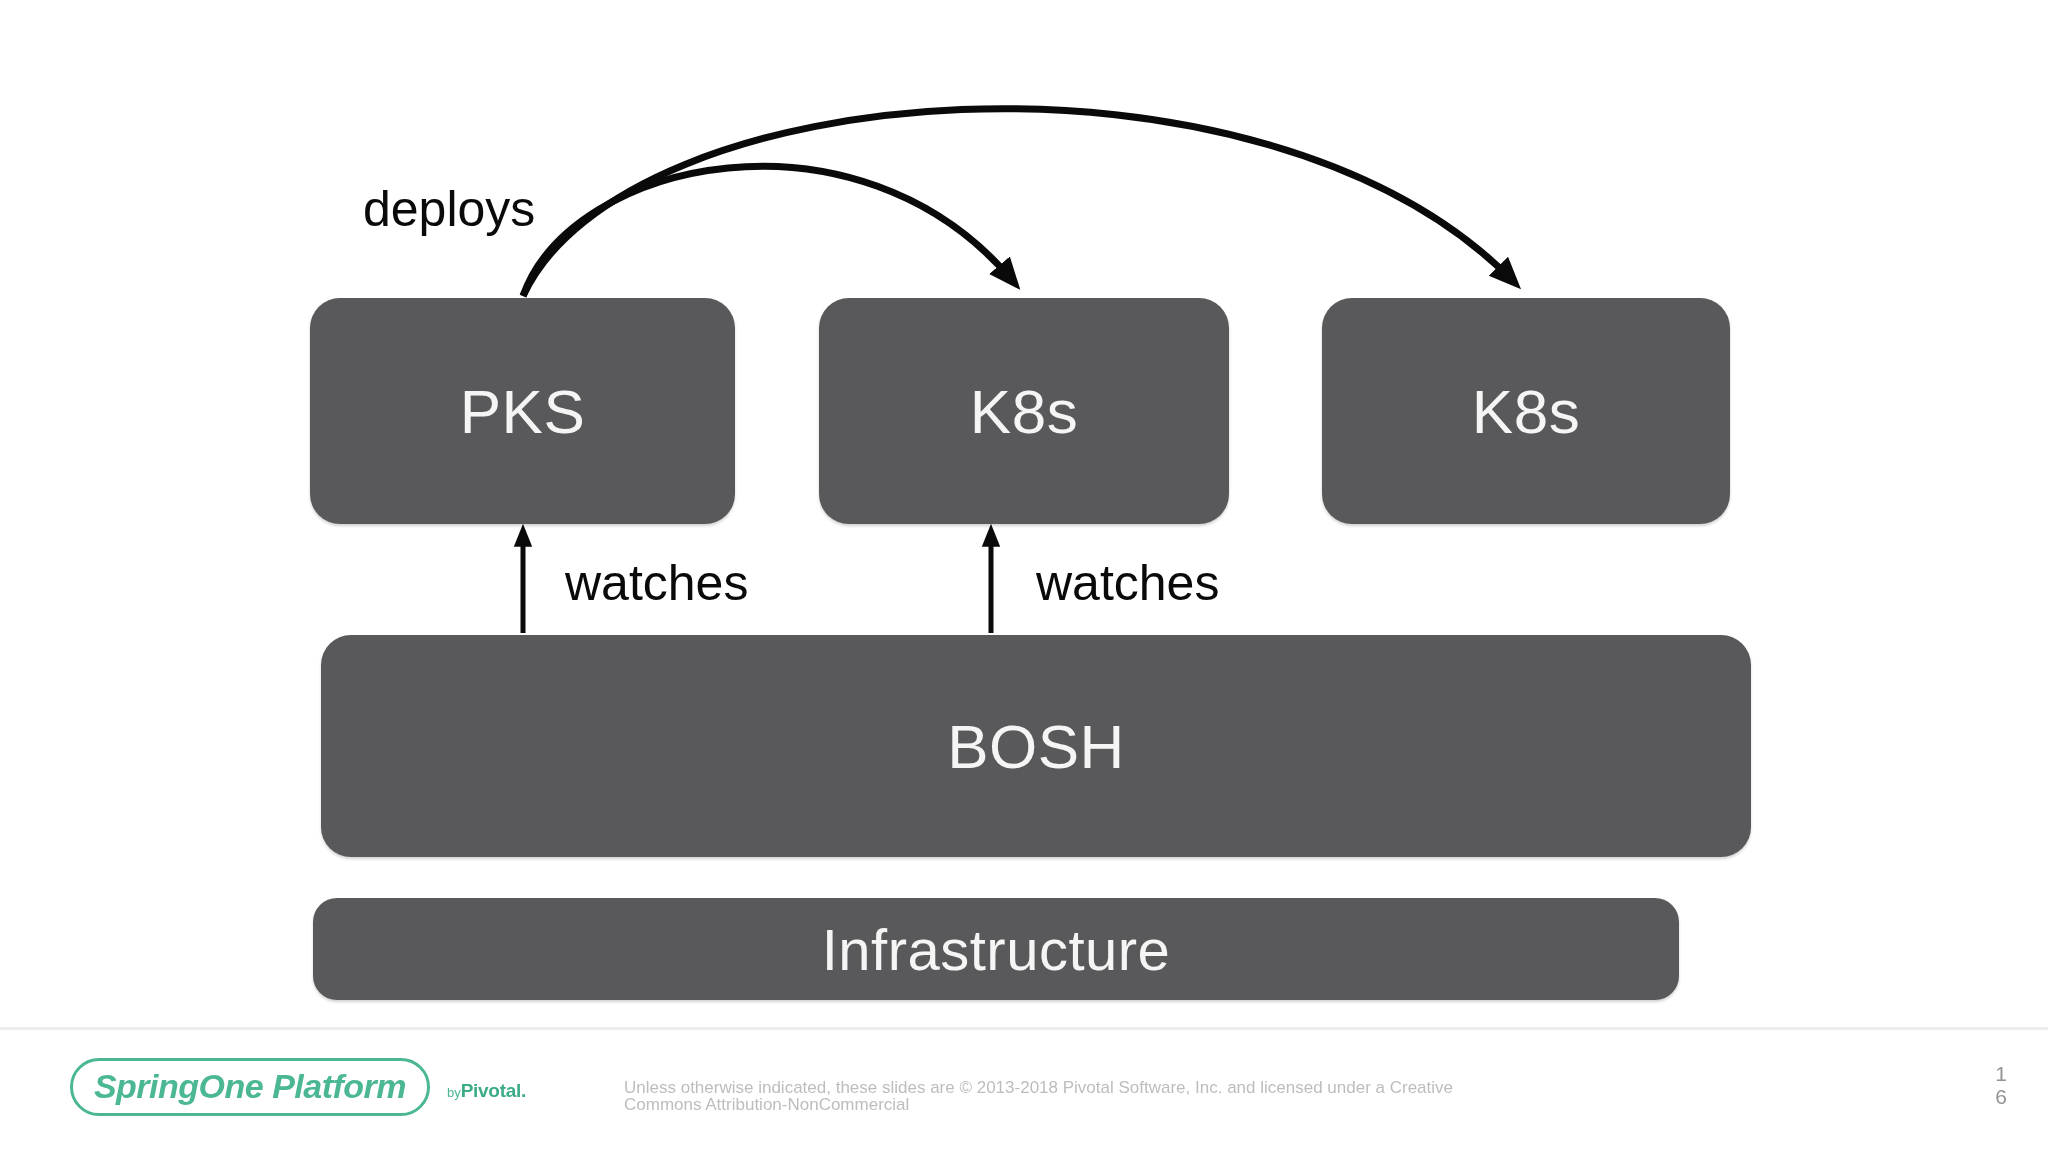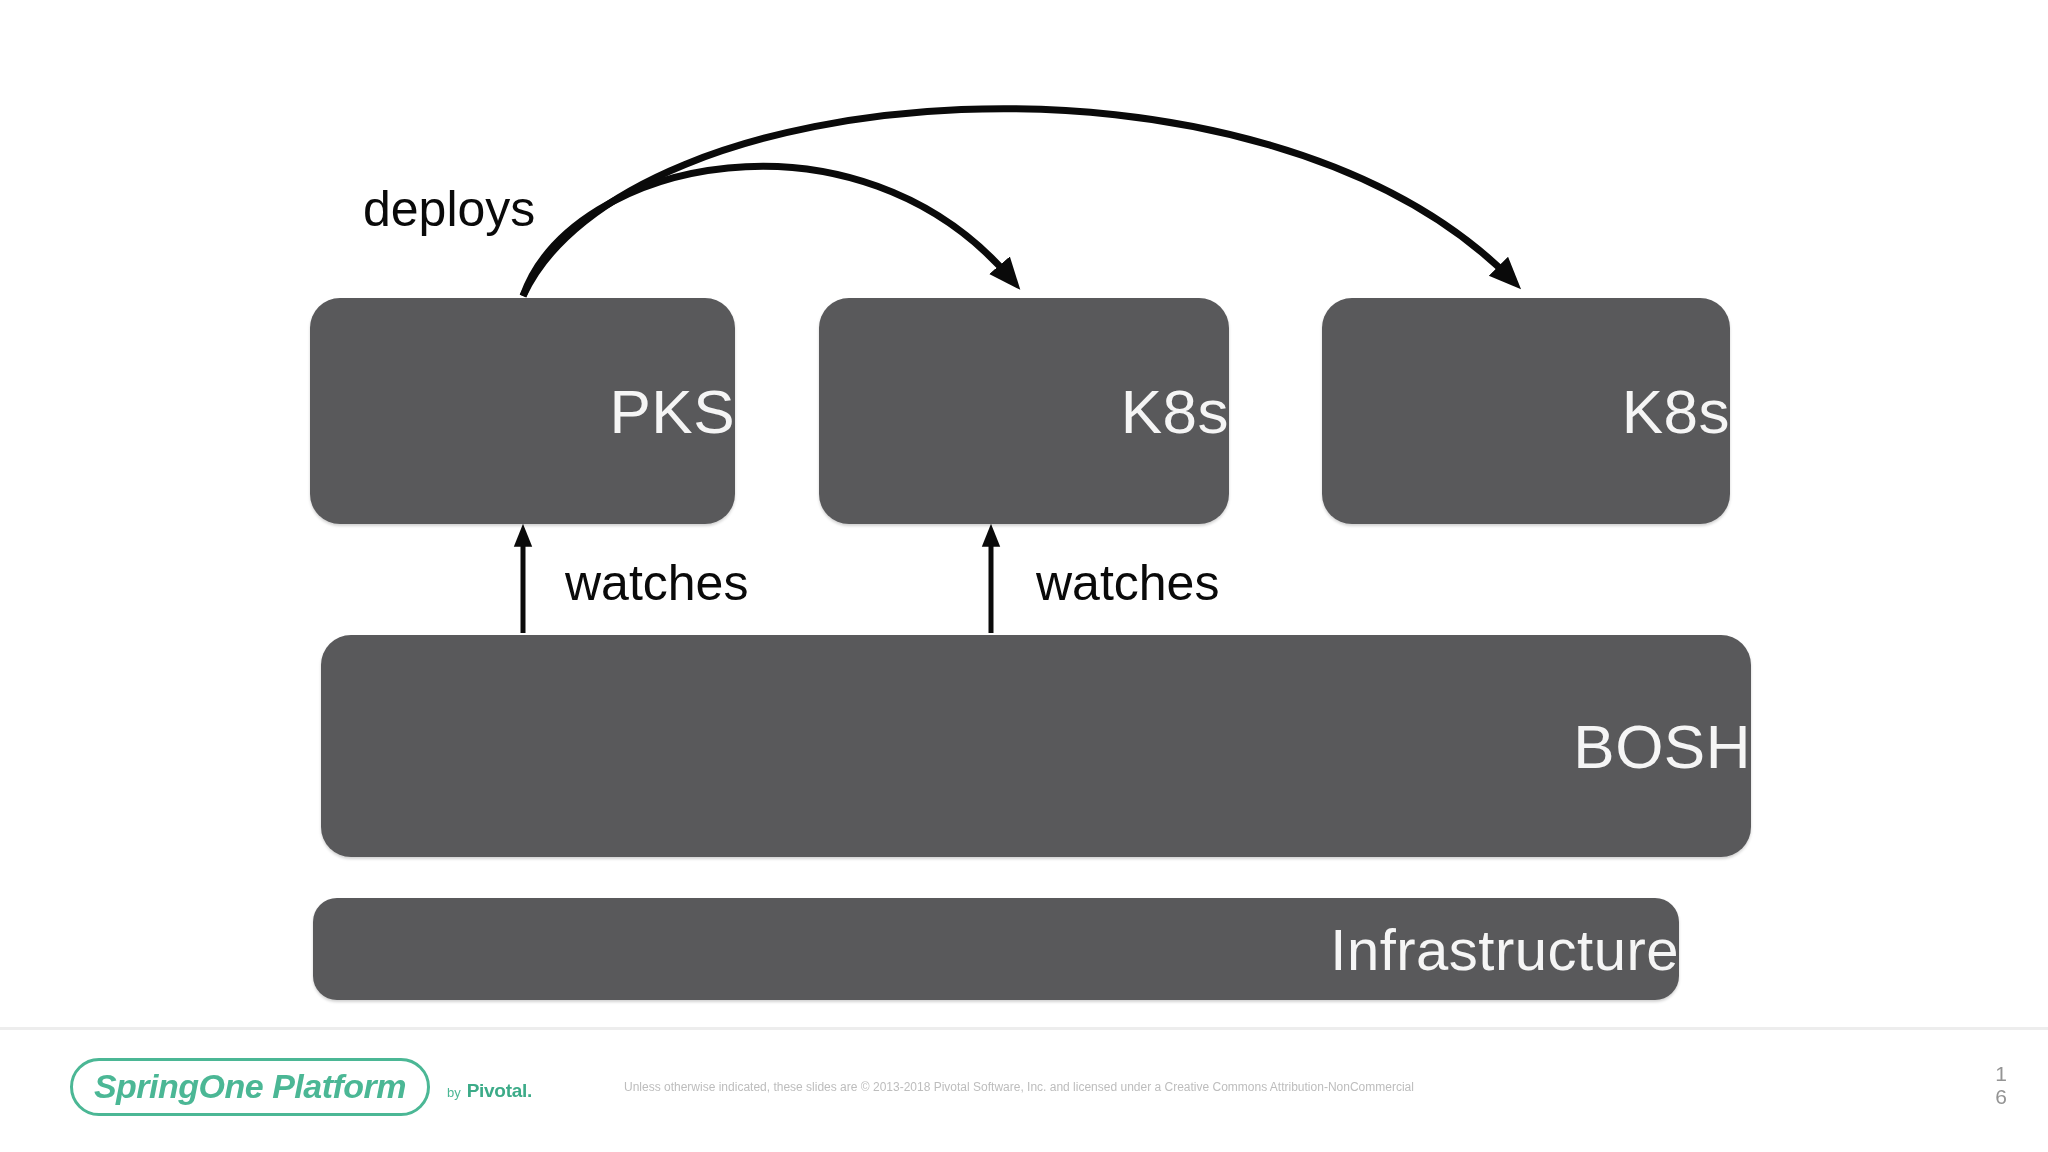--- a/index.html
+++ b/index.html
@@ -12,46 +12,46 @@
   svg.arrows{position:absolute;left:0;top:0;width:2048px;height:1152px;}
   svg.arrows path.line{fill:none;stroke:var(--arrow-black,#0a0a0a);}
   .arc{stroke-width:7px;}
   .vline{stroke-width:5px;}
   .flow-label{
     position:absolute;color:var(--arrow-black,#0a0a0a);
     font-size:50px;line-height:52px;white-space:nowrap;
   }
   .box{
     position:absolute;background:var(--box-fill,#59595b);
-    border-radius:30px;display:flex;align-items:center;justify-content:flex-end;
+    border-radius:30px;display:flex;align-items:center;justify-content:center;
     box-shadow:0 2px 3px rgba(0,0,0,0.18);
   }
   .box .box-label{color:var(--box-text,#f5f5f5);font-size:62px;letter-spacing:0.5px;}
   .box.pks{left:310px;top:298px;width:425px;height:226px;}
   .box.k8s-mid{left:819px;top:298px;width:410px;height:226px;}
   .box.k8s-right{left:1322px;top:298px;width:408px;height:226px;}
   .box.bosh{left:313px;top:635px;width:1430px;height:222px;margin-left:8px;}
   .box.infra{left:313px;top:898px;width:1366px;height:102px;border-radius:24px;}
   .box.infra .box-label{font-size:58px;}
   .divider{left:0;top:1027px;width:2048px;height:3px;background:var(--divider-gray,#ededed);}
   .brand-pill{
     left:70px;top:1058px;width:360px;height:58px;box-sizing:border-box;
     border:3px solid var(--brand-teal,#4bb795);border-radius:32px;
     display:flex;align-items:center;justify-content:center;
   }
   .brand-pill span{
     color:var(--brand-teal,#4bb795);font-size:34px;font-weight:700;
     letter-spacing:-0.5px;white-space:nowrap;padding-bottom:2px;font-style:italic;
   }
-  .by-pivotal{left:447px;top:1080px;display:flex;align-items:baseline;gap:6px;}
+  .by-pivotal{left:447px;top:1080px;display:flex;align-items:baseline;}
   .by-word{font-size:13px;color:var(--brand-teal,#4bb795);}
   .pivotal-word{font-size:19px;font-weight:700;letter-spacing:-0.3px;color:var(--pivotal-teal,#3cab88);}
   .license{
     left:624px;top:1079px;width:900px;color:var(--license-gray,#bdbdbd);
-    font-size:12px;line-height:17px;
+    font-size:17px;line-height:17px;
   }
   .page-num{
     left:1993px;top:1062px;width:16px;color:var(--page-gray,#949494);
     font-size:21px;line-height:23px;word-break:break-all;text-align:center;
   }
 </style>
 </head>
 <body>
 
 <div class="slide">

